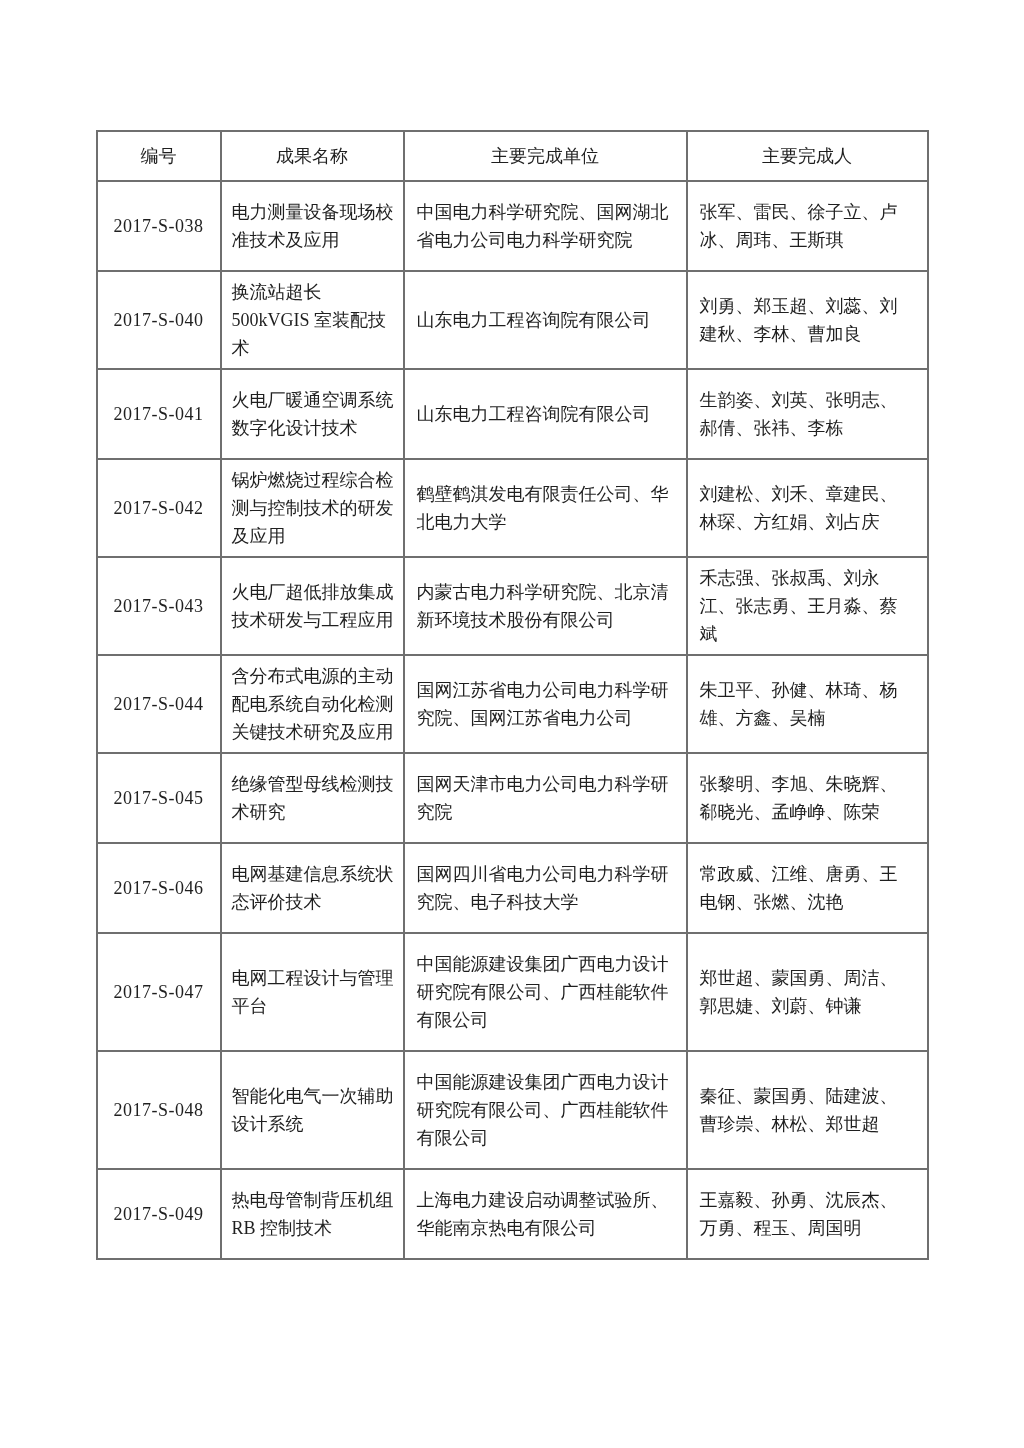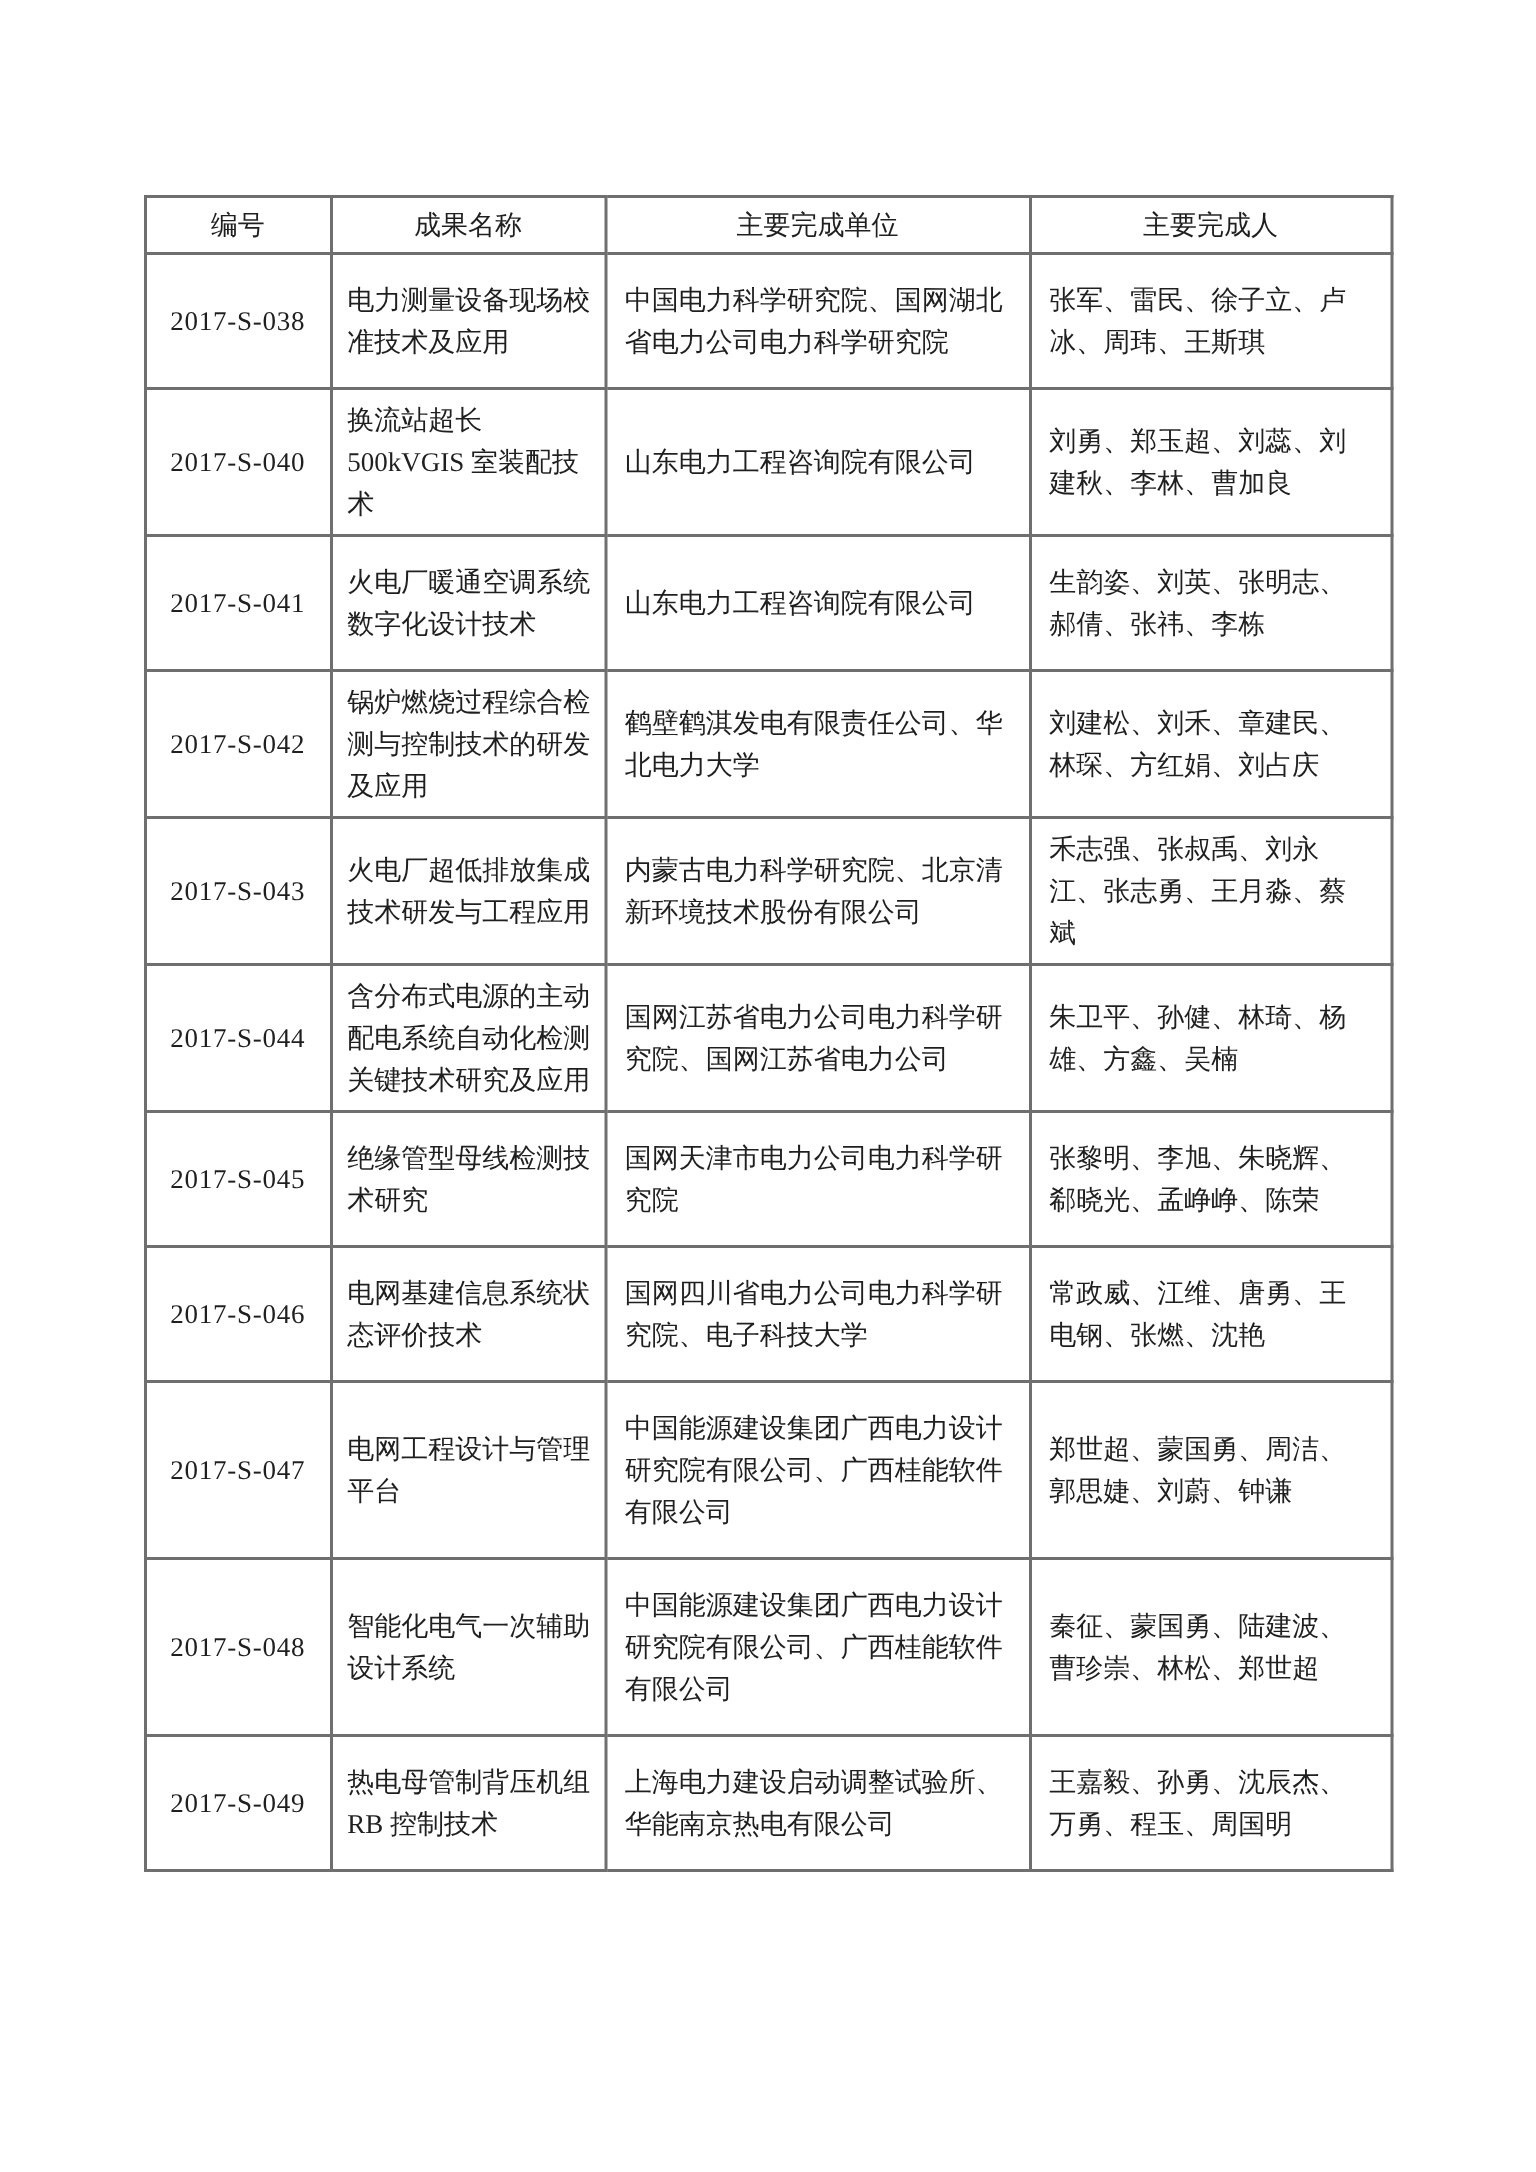--- a/index.html
+++ b/index.html
@@ -30,21 +30,21 @@
   table.results td {
     border: 2px solid #6f6f6f;
     font-weight: normal;
     font-size: 18px;
     line-height: 28px;
     vertical-align: middle;
     overflow: hidden;
     background: #ffffff;
   }
   thead tr {
-    height: 38px;
+    height: 50px;
     padding-left: 32px;
   }
   tbody tr {
     height: 90px;
   }
   th {
     text-align: center;
     padding: 4px 6px;
   }
   td.c-id {

